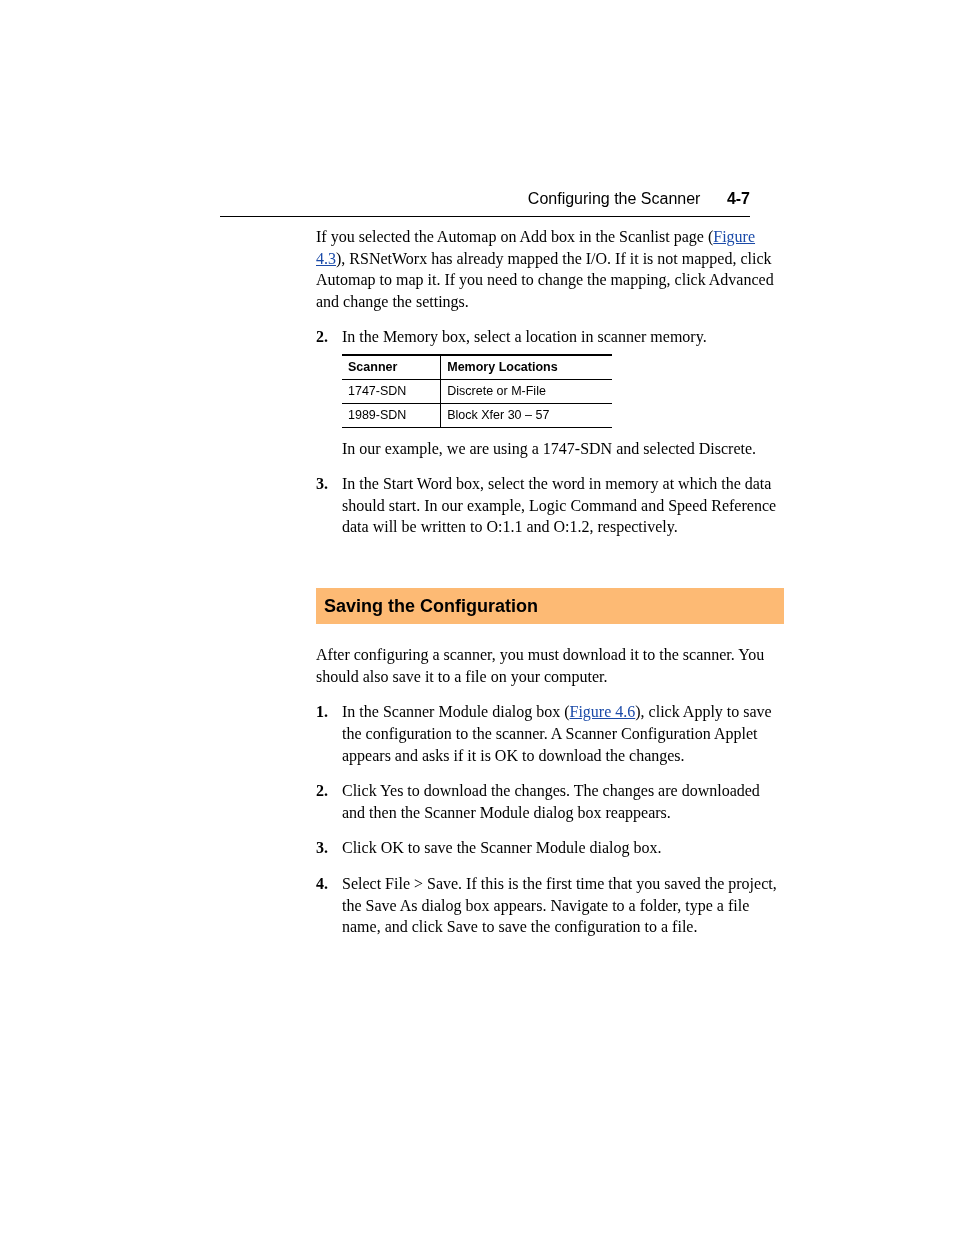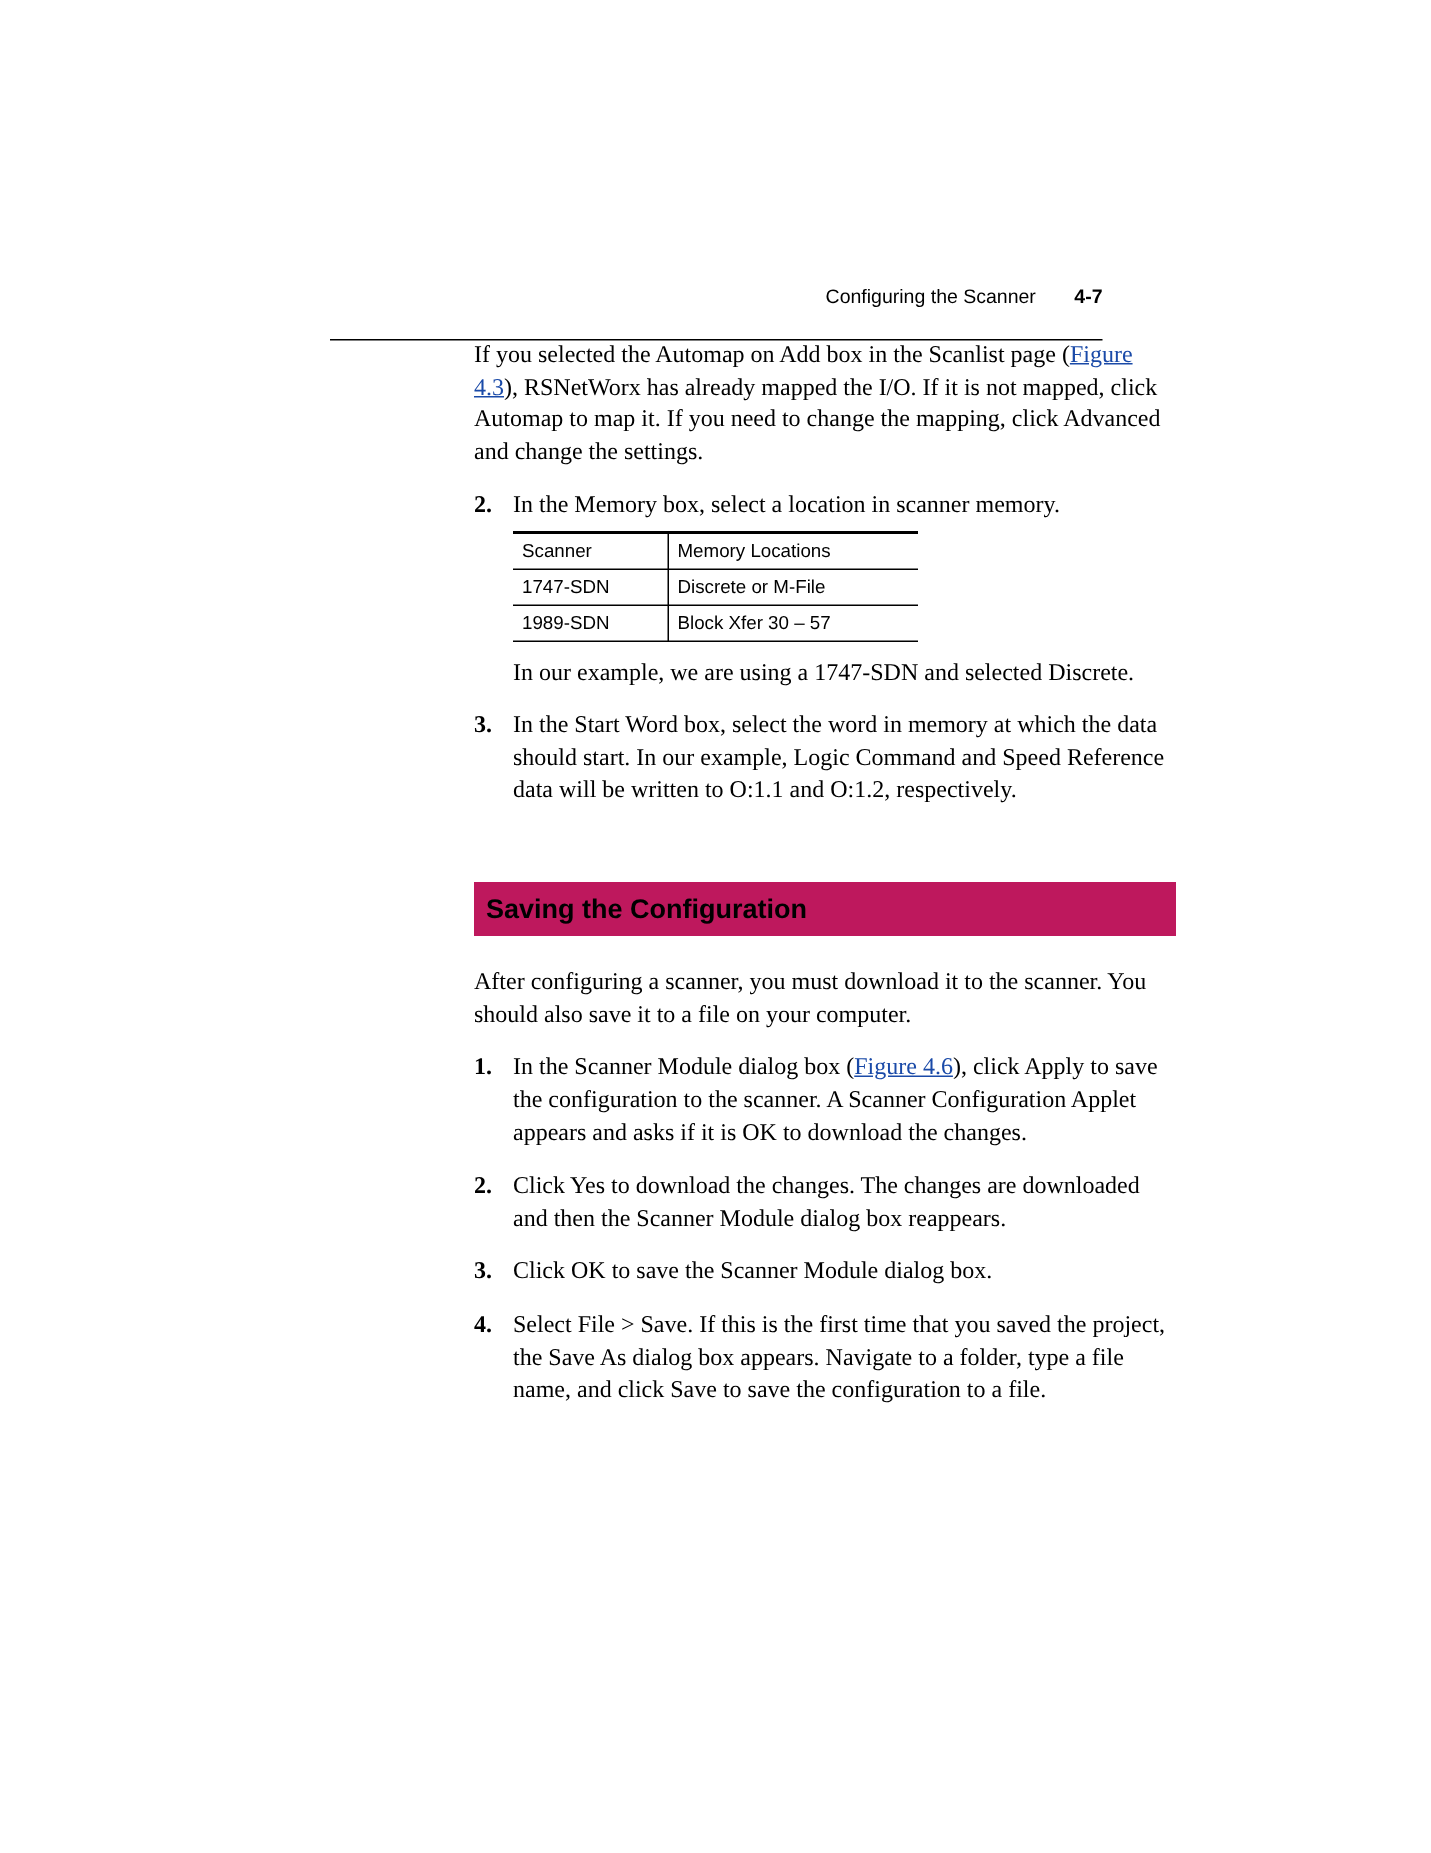--- a/index.html
+++ b/index.html
@@ -15,26 +15,26 @@
     width: 954px;
     min-height: 1235px;
     box-sizing: border-box;
     padding: 180px 170px 60px 220px;
     position: relative;
   }
   .header {
     position: absolute;
     top: 190px;
     left: 220px;
-    right: 219px;
+    right: 204px;
     border-bottom: 1px solid #000;
-    padding-bottom: 21px;
+    padding-bottom: 8px;
     text-align: right;
     font-family: Arial, Helvetica, sans-serif;
-    font-size: 13px;
+    font-size: 16px;
   }
   .header .page-num { font-weight: bold; margin-left: 22px; }
   .body-content {
     margin-top: 46px;
     margin-left: 96px;
     font-size: 16px;
     line-height: 1.35;
   }
   .para { margin: 0 0 14px 0; }
   a.fake-link { color: #1a4aa8; text-decoration: underline; }
@@ -50,28 +50,28 @@
     font-family: Arial, Helvetica, sans-serif;
     font-size: 12.5px;
   }
   table.mem th, table.mem td {
     text-align: left;
     padding: 3px 6px;
     border: 1px solid #000;
     border-top: none;
     border-bottom: none;
   }
-  table.mem thead th { font-weight: normal; border-top: 2px solid #000; border-bottom: 1.5px solid #000; }
+  table.mem thead th { font-weight: bold; border-top: 2px solid #000; border-bottom: 1.5px solid #000; }
   table.mem tbody tr td { border-bottom: 1px solid #000; }
   table.mem { border-right: none; }
   table.mem th:first-child, table.mem td:first-child { border-left: none; }
   table.mem th:last-child, table.mem td:last-child { border-right: none; }
 
   .section-heading {
-    background: #be185d;
+    background: #fdba74;
     font-family: Arial, Helvetica, sans-serif;
     font-weight: bold;
     font-size: 18px;
     padding: 6px 8px;
     margin: 50px 0 20px 0;
   }
   .section-body { margin-left: 0; }
 </style>
 </head>
 <body>

